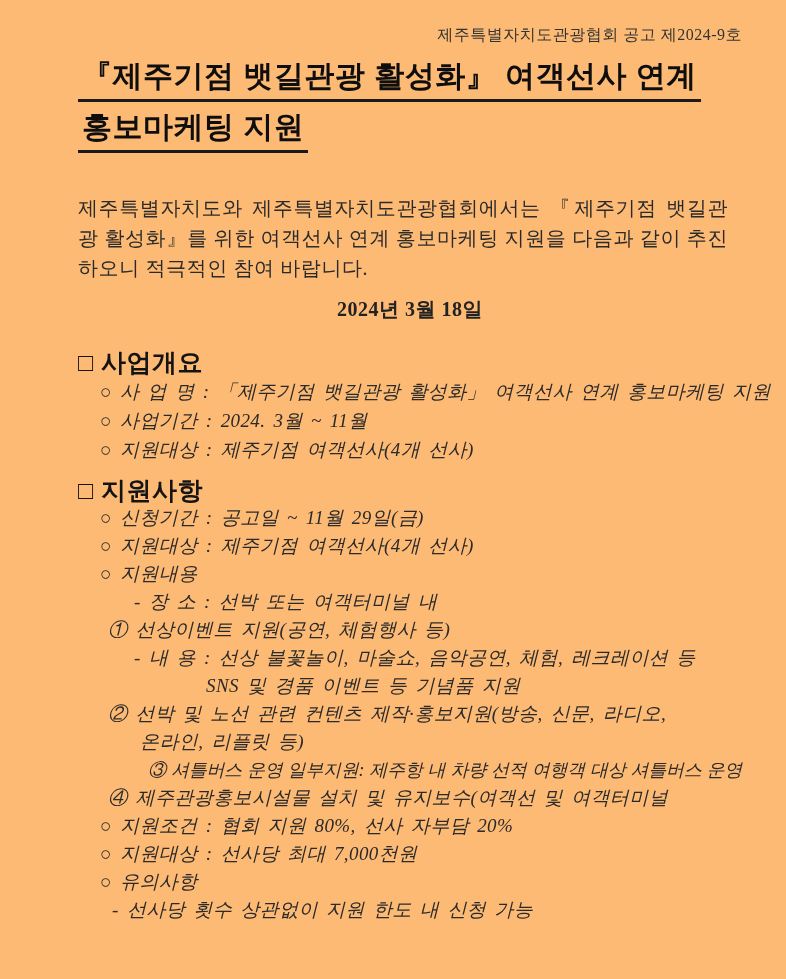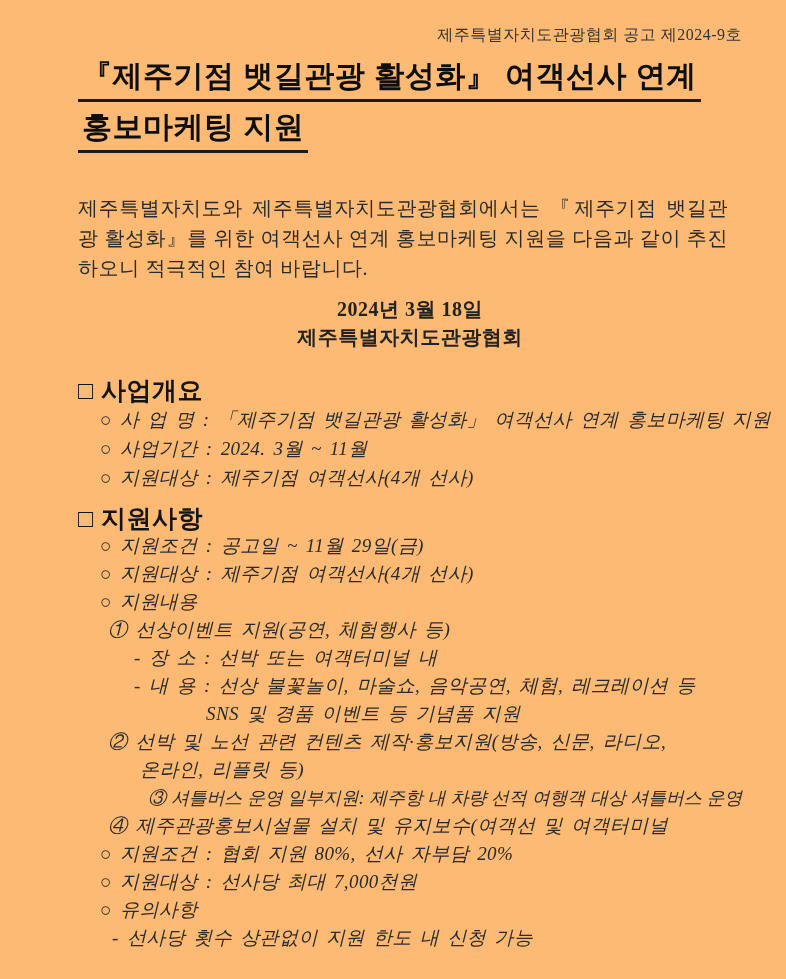--- a/index.html
+++ b/index.html
@@ -97,37 +97,36 @@
 
   <div class="title-block">
     <div class="title-line"><span>『제주기점 뱃길관광 활성화』 여객선사 연계</span></div>
     <div class="title-line"><span>홍보마케팅 지원</span></div>
   </div>
 
   <div class="intro">제주특별자치도와 제주특별자치도관광협회에서는 『제주기점 뱃길관광 활성화』를 위한 여객선사 연계 홍보마케팅 지원을 다음과 같이 추진하오니 적극적인 참여 바랍니다.</div>
 
   <div class="date-block">
     <div>2024년 3월 18일</div>
-    <div>제주특별자치도관광협회</div>
   </div>
 
   <div class="section sec1">
     <div class="section-heading">□ 사업개요</div>
     <div class="line l1">○ 사 업 명 : 「제주기점 뱃길관광 활성화」 여객선사 연계 홍보마케팅 지원</div>
     <div class="line l1">○ 사업기간 : 2024. 3월 ~ 11월</div>
     <div class="line l1">○ 지원대상 : 제주기점 여객선사(4개 선사)</div>
   </div>
 
   <div class="section sec2">
     <div class="section-heading">□ 지원사항</div>
-    <div class="line l1">○ 지원조건 : 공고일 ~ 11월 29일(금)</div>
+    <div class="line l1">○ 신청기간 : 공고일 ~ 11월 29일(금)</div>
     <div class="line l1">○ 지원대상 : 제주기점 여객선사(4개 선사)</div>
     <div class="line l1">○ 지원내용</div>
+    <div class="line l3">- 장 소 : 선박 또는 여객터미널 내</div>
     <div class="line l2">① 선상이벤트 지원(공연, 체험행사 등)</div>
-    <div class="line l3">- 장 소 : 선박 또는 여객터미널 내</div>
     <div class="line l3">- 내 용 : 선상 불꽃놀이, 마술쇼, 음악공연, 체험, 레크레이션 등</div>
     <div class="line l4">SNS 및 경품 이벤트 등 기념품 지원</div>
     <div class="line l2">② 선박 및 노선 관련 컨텐츠 제작·홍보지원(방송, 신문, 라디오,</div>
     <div class="line l2c">온라인, 리플릿 등)</div>
     <div class="line l2 condensed">③ 셔틀버스 운영 일부지원: 제주항 내 차량 선적 여행객 대상 셔틀버스 운영</div>
     <div class="line l2">④ 제주관광홍보시설물 설치 및 유지보수(여객선 및 여객터미널</div>
     <div class="line l1">○ 지원조건 : 협회 지원 80%, 선사 자부담 20%</div>
     <div class="line l1">○ 지원대상 : 선사당 최대 7,000천원</div>
     <div class="line l1">○ 유의사항</div>
     <div class="line l3b">- 선사당 횟수 상관없이 지원 한도 내 신청 가능</div>

